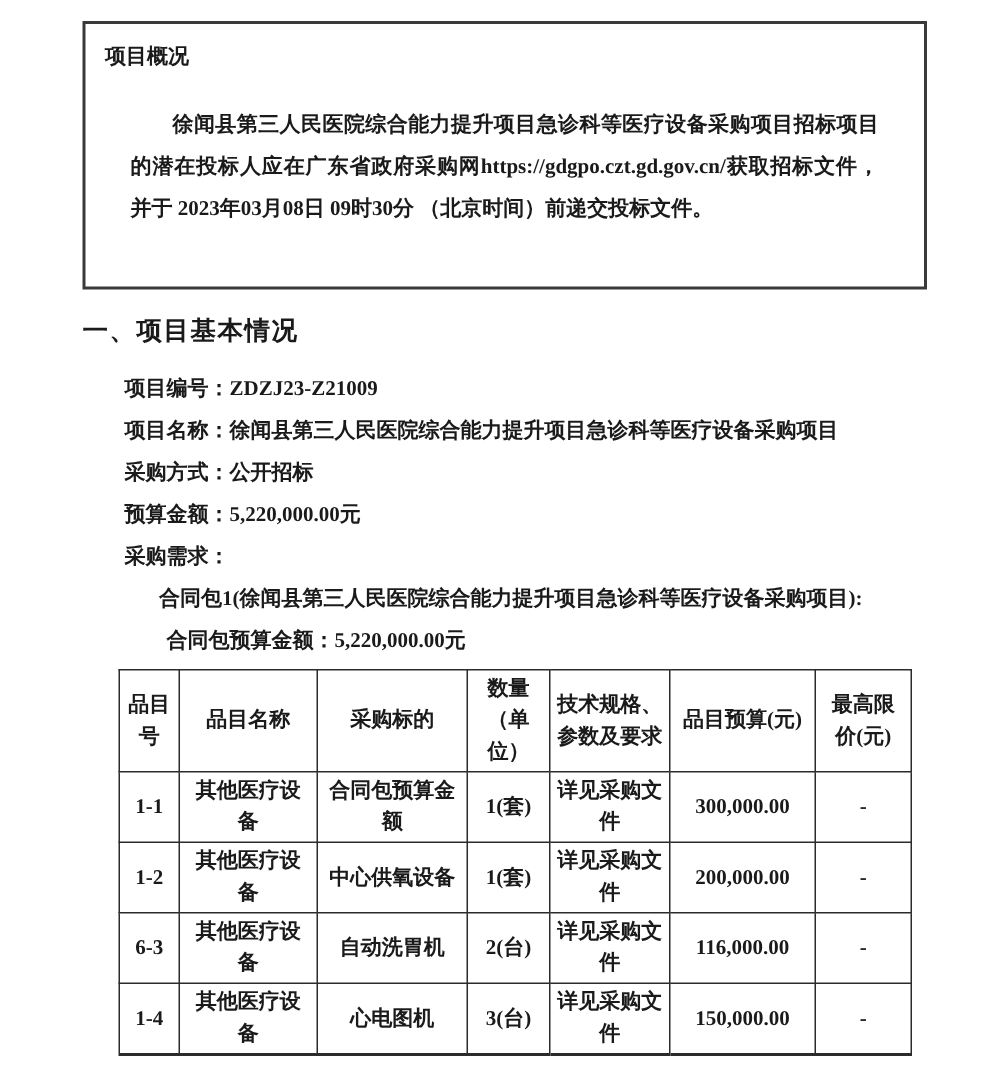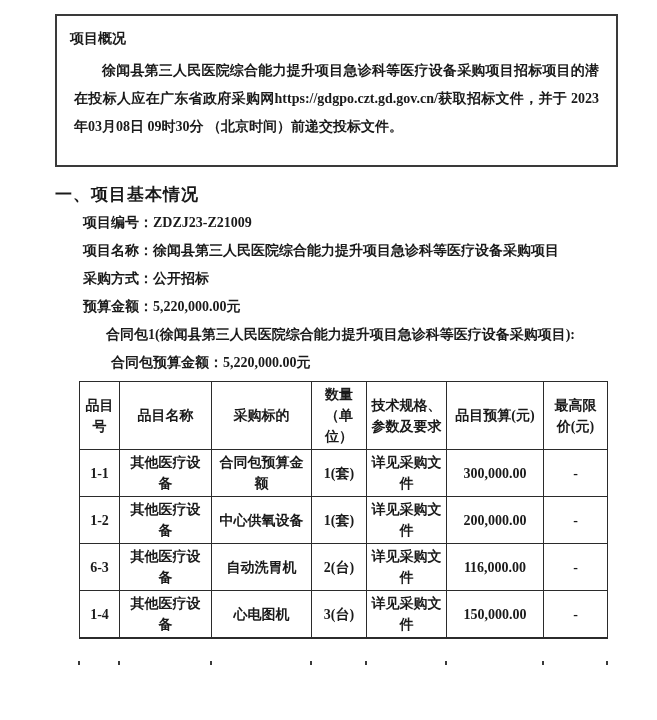--- a/index.html
+++ b/index.html
@@ -16,29 +16,29 @@
   .page { position: relative; width: 657px; height: 720px; }
 
   
   .overview-box {
     margin: 14px 39px 0 55px;
     border: 2px solid #3a3a3a;
     padding: 9px 13px 20px 13px;
   }
   .box-title { line-height: 28px; }
   .box-para {
-    margin: 4px;
+    margin: 17px;
     text-indent: 2em;
     text-align: justify;
     line-height: 28px;
   }
 
   
   .sec-heading {
-    margin: 14px 0 0 55px;
+    margin: 14px 0 11px 55px;
     font-size: 17px;
     font-weight: 700;
     line-height: 28px;
     letter-spacing: 1px;
   }
 
   
   .fields {
     margin: 0 39px 0 83px;
     line-height: 28px;
@@ -105,20 +105,23 @@
       <span>项目编号：</span><span>ZDZJ23-Z21009</span>
     </div>
     <div class="field-line">
       <span>项目名称：</span><span>徐闻县第三人民医院综合能力提升项目急诊科等医疗设备采购项目</span>
     </div>
     <div class="field-line">
       <span>采购方式：</span><span>公开招标</span>
     </div>
     <div class="field-line">
       <span>预算金额：</span><span>5,220,000.00元</span>
+    </div>
+    <div class="field-line">
+      <span>采购需求：</span>
     </div>
     <p class="package-para">合同包1(徐闻县第三人民医院综合能力提升项目急诊科等医疗设备采购项目):</p>
     <div class="field-line indent2">
       <span>合同包预算金额：</span><span>5,220,000.00元</span>
     </div>
   </div>
 
   <table class="items">
     <colgroup>
       <col class="c1">

